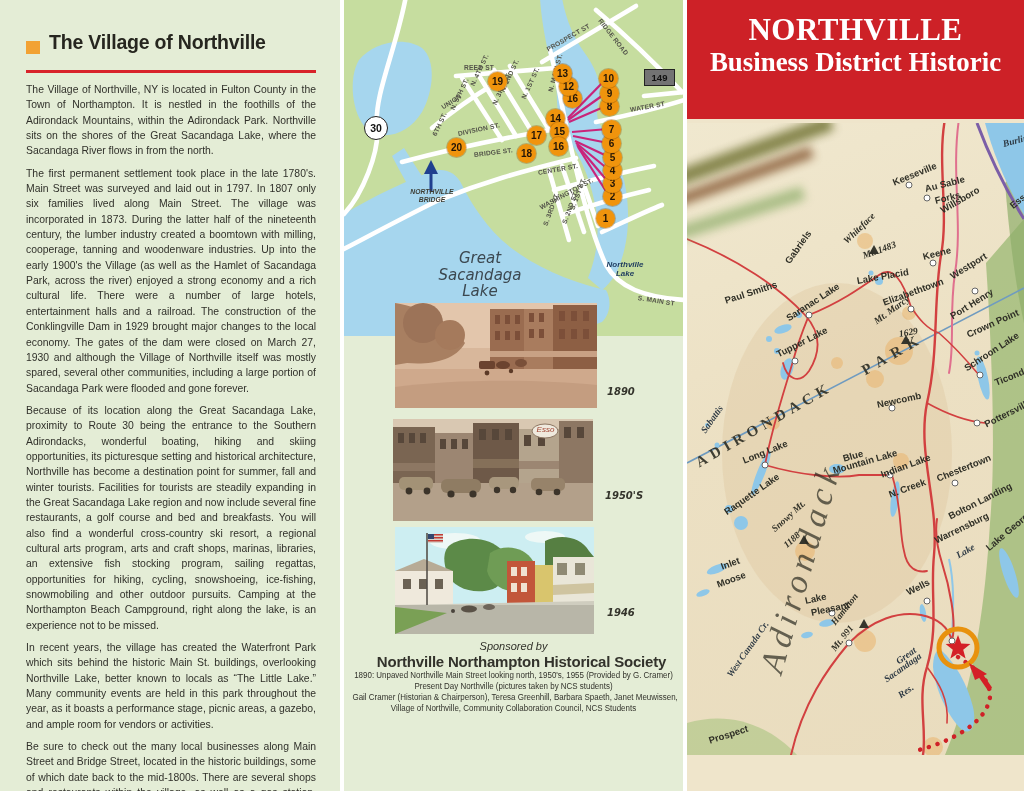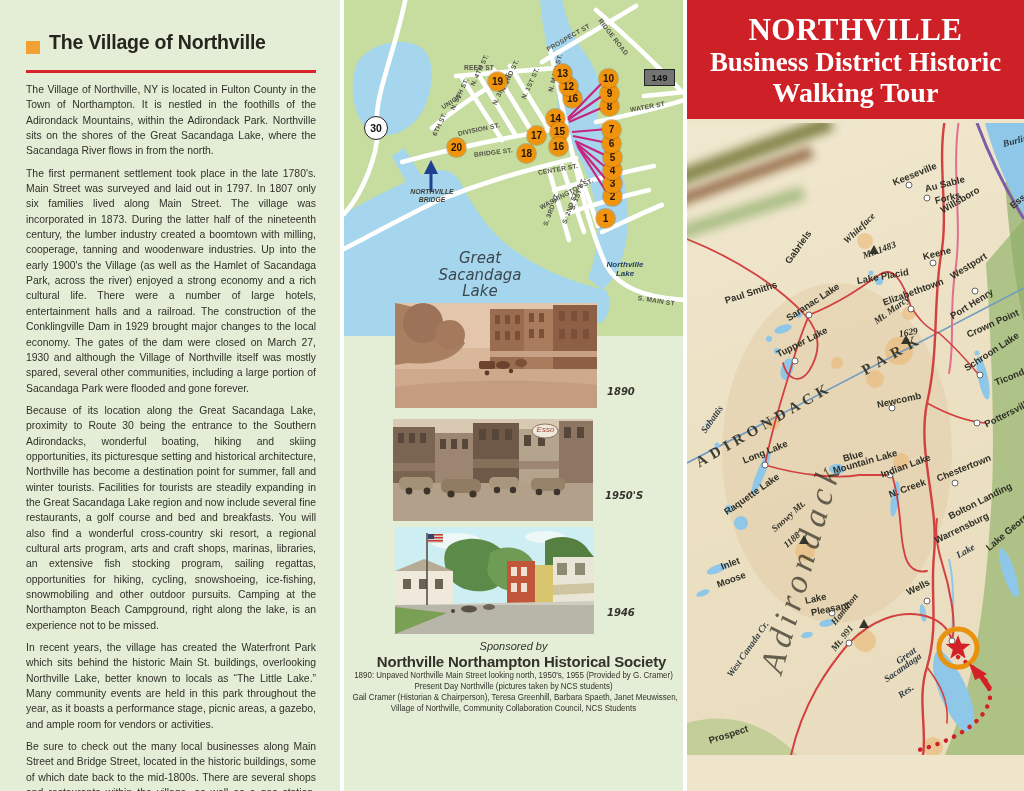--- a/index.html
+++ b/index.html
@@ -323,21 +323,20 @@
       <div class="sp-l">Gail Cramer (Historian &amp; Chairperson), Teresa Greenhill, Barbara Spaeth, Janet Meuwissen,</div>
       <div class="sp-l">Village of Northville, Community Collaboration Council, NCS Students</div>
     </div>
   </div>
 
   <div class="panelR">
 
     <div class="cover-head">
       <div class="ch1">NORTHVILLE</div>
       <div class="ch2">Business District Historic</div>
-      <div class="ch3">Walking Tour</div>
     </div>
 
     <div class="topo">
       <svg width="337" height="632" viewBox="0 0 337 632">
 
         <ellipse cx="150" cy="330" rx="115" ry="170" fill="#dcc49a" opacity=".35"></ellipse>
         <path d="M299,140 C305,230 309,330 303,400 C298,480 288,560 258,632 L337,632 L337,96 Z" fill="#a3bd7d" opacity=".85"></path>
         <path d="M318,60 L337,40 L337,200 C328,160 322,110 318,60 Z" fill="#8fae6b" opacity=".7"></path>
         <path d="M0,600 C40,588 80,600 110,632 L0,632 Z" fill="#b9cb90" opacity=".8"></path>
         <path d="M298,0 L337,0 L337,92 C320,64 306,30 298,0 Z" fill="#8ec7e8"></path>

